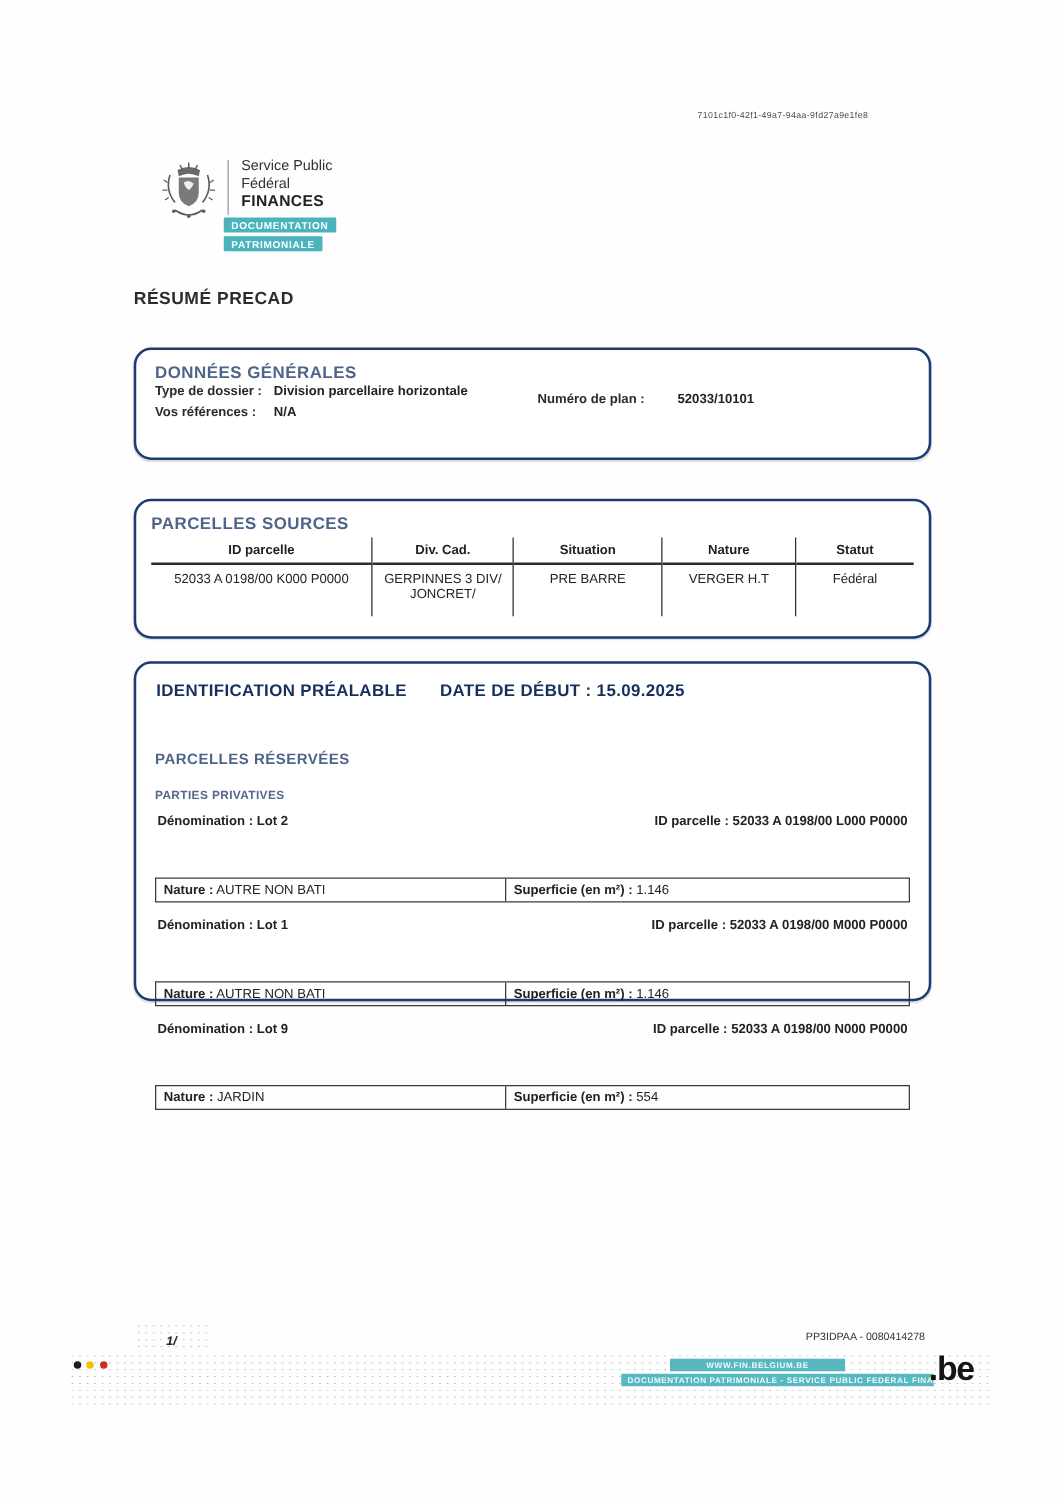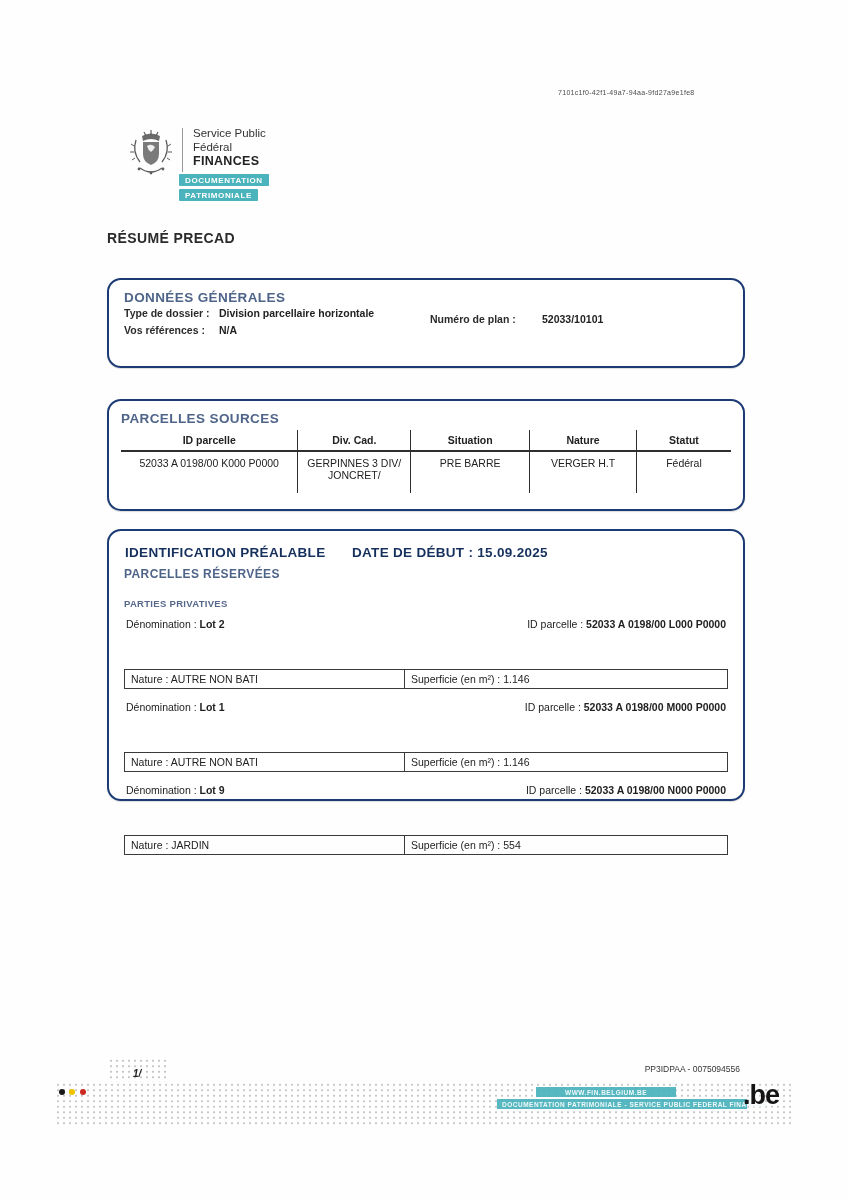--- a/index.html
+++ b/index.html
@@ -39,28 +39,28 @@
   .ps-table th{font-weight:bold;border-bottom:2px solid #2e2e2e;padding:4px 2px;}
   .ps-table th,.ps-table td{border-right:1.6px solid #2e2e2e;}
   .ps-table th:last-child,.ps-table td:last-child{border-right:none;}
   .ps-table td{padding:5px 4px 12px 4px;text-align:center;vertical-align:top;}
   .c-id{width:29%;} .c-div{width:18.5%;} .c-sit{width:19.5%;} .c-nat{width:17.5%;} .c-sta{width:15.5%;}
   
   #box-id{top:529px;height:272px;padding:14px 15px;}
   .id-head{position:relative;height:22px;}
   .id-title{position:absolute;left:1px;top:0;font-size:13.5px;font-weight:bold;color:#16305e;letter-spacing:.3px;}
   .id-date{position:absolute;left:228px;top:0;font-size:13.5px;font-weight:bold;color:#16305e;letter-spacing:.3px;}
-  .id-sub{font-size:12px;color:#4f6489;font-weight:bold;letter-spacing:.4px;}
+  .id-sub{margin-top:33px;font-size:12px;color:#4f6489;font-weight:bold;letter-spacing:.4px;}
   .id-subsub{margin-top:17px;font-size:9.5px;color:#56688c;font-weight:bold;letter-spacing:.3px;}
   .lots{margin-top:6px;display:flex;flex-direction:column;gap:9px;}
   .lot-top{display:flex;justify-content:space-between;font-size:10.5px;font-weight:bold;padding:3px 2px 3px 2px;}
   .lot-bottom{display:flex;border:1.5px solid #3a3a3a;font-size:10.5px;margin-top:36px;}
   .lot-cell-l{width:280px;border-right:1.5px solid #3a3a3a;padding:3px 6px;box-sizing:border-box;}
   .lot-cell-r{flex:1;padding:3px 6px;}
-  .lbl{font-weight:normal;}
+  .lbl{font-weight:bold;}
   .val{font-weight:normal;}
   .val-b{font-weight:bold;}
   
   .f-doccode{position:absolute;left:0;top:1064px;width:740px;text-align:right;font-size:8.5px;color:#333;}
   .dots-band{
     position:absolute;left:55px;top:1082px;width:740px;height:44px;
     background-image:radial-gradient(#bcbcbc 0.7px, transparent 0.9px);
     background-size:6px 5.5px;opacity:.85;
   }
   .dots-patch{
@@ -232,21 +232,21 @@
           <div class="lot-cell-r">
             <span class="lbl">Superficie (en m²) :</span>
             <span class="val">554</span>
           </div>
         </div>
       </div>
 
     </div>
   </div>
 
-  <div class="f-doccode">PP3IDPAA - 0075094556</div>
+  <div class="f-doccode">PP3IDPAA - 0080414278</div>
   <div class="dots-patch"></div>
   <div class="dots-band"></div>
   <div class="f-page">1/</div>
   <div class="flag-dot fd-black"></div>
   <div class="flag-dot fd-yellow"></div>
   <div class="flag-dot fd-red"></div>
   <div class="f-badge f-badge-url">WWW.FIN.BELGIUM.BE</div>
   <div class="f-badge f-badge-org">DOCUMENTATION PATRIMONIALE - SERVICE PUBLIC FEDERAL FINANCES</div>
   <div class="f-be">.be</div>
 

